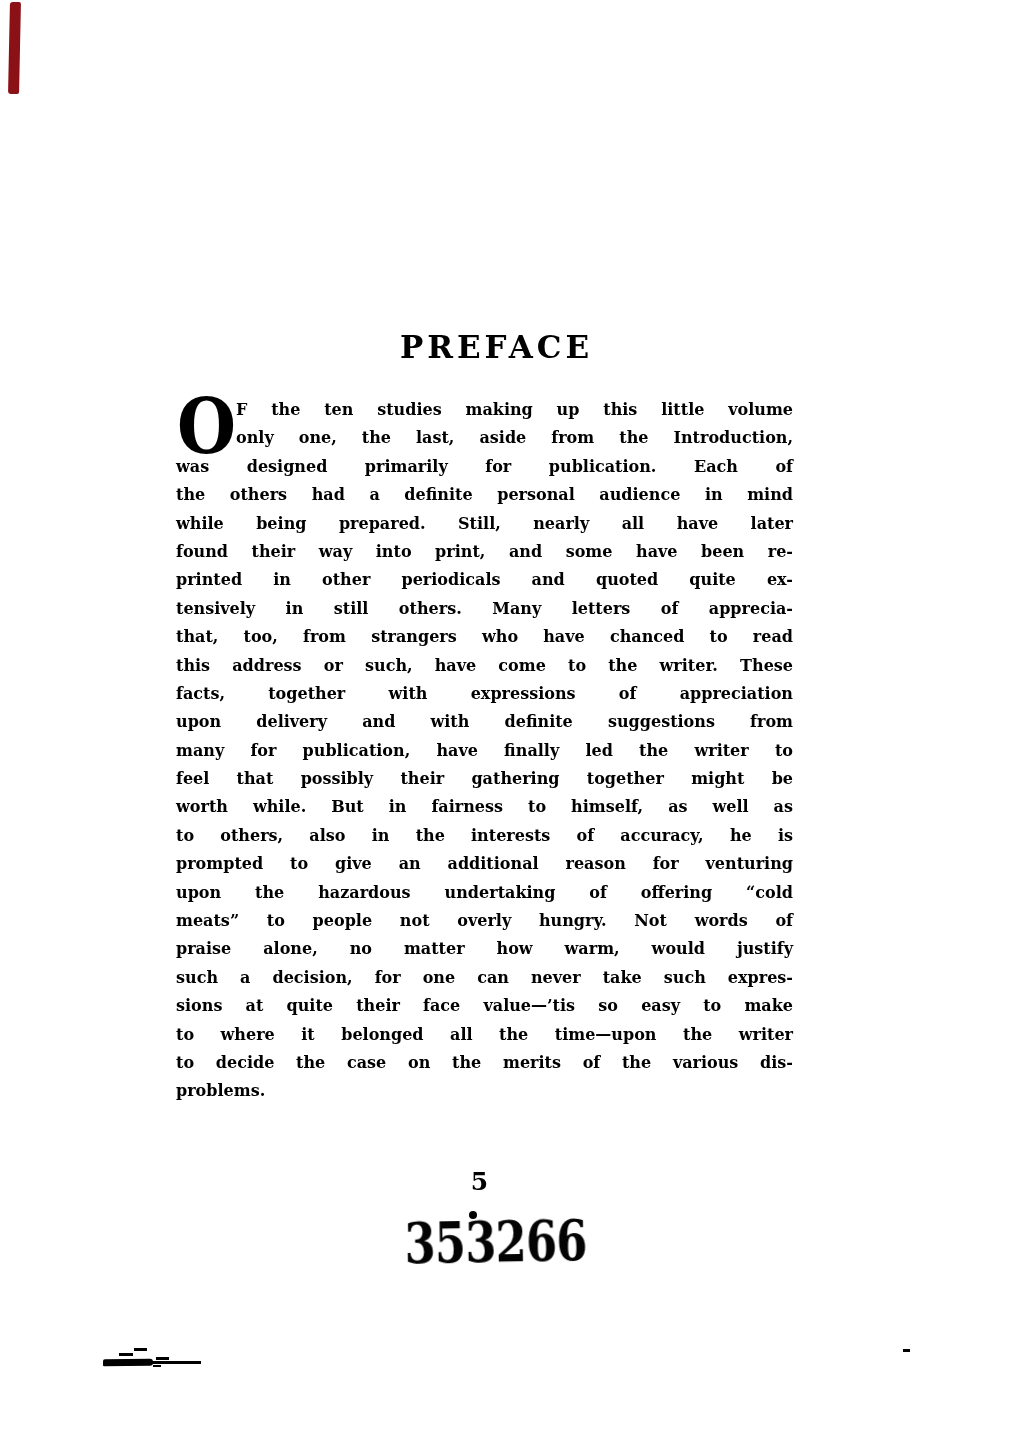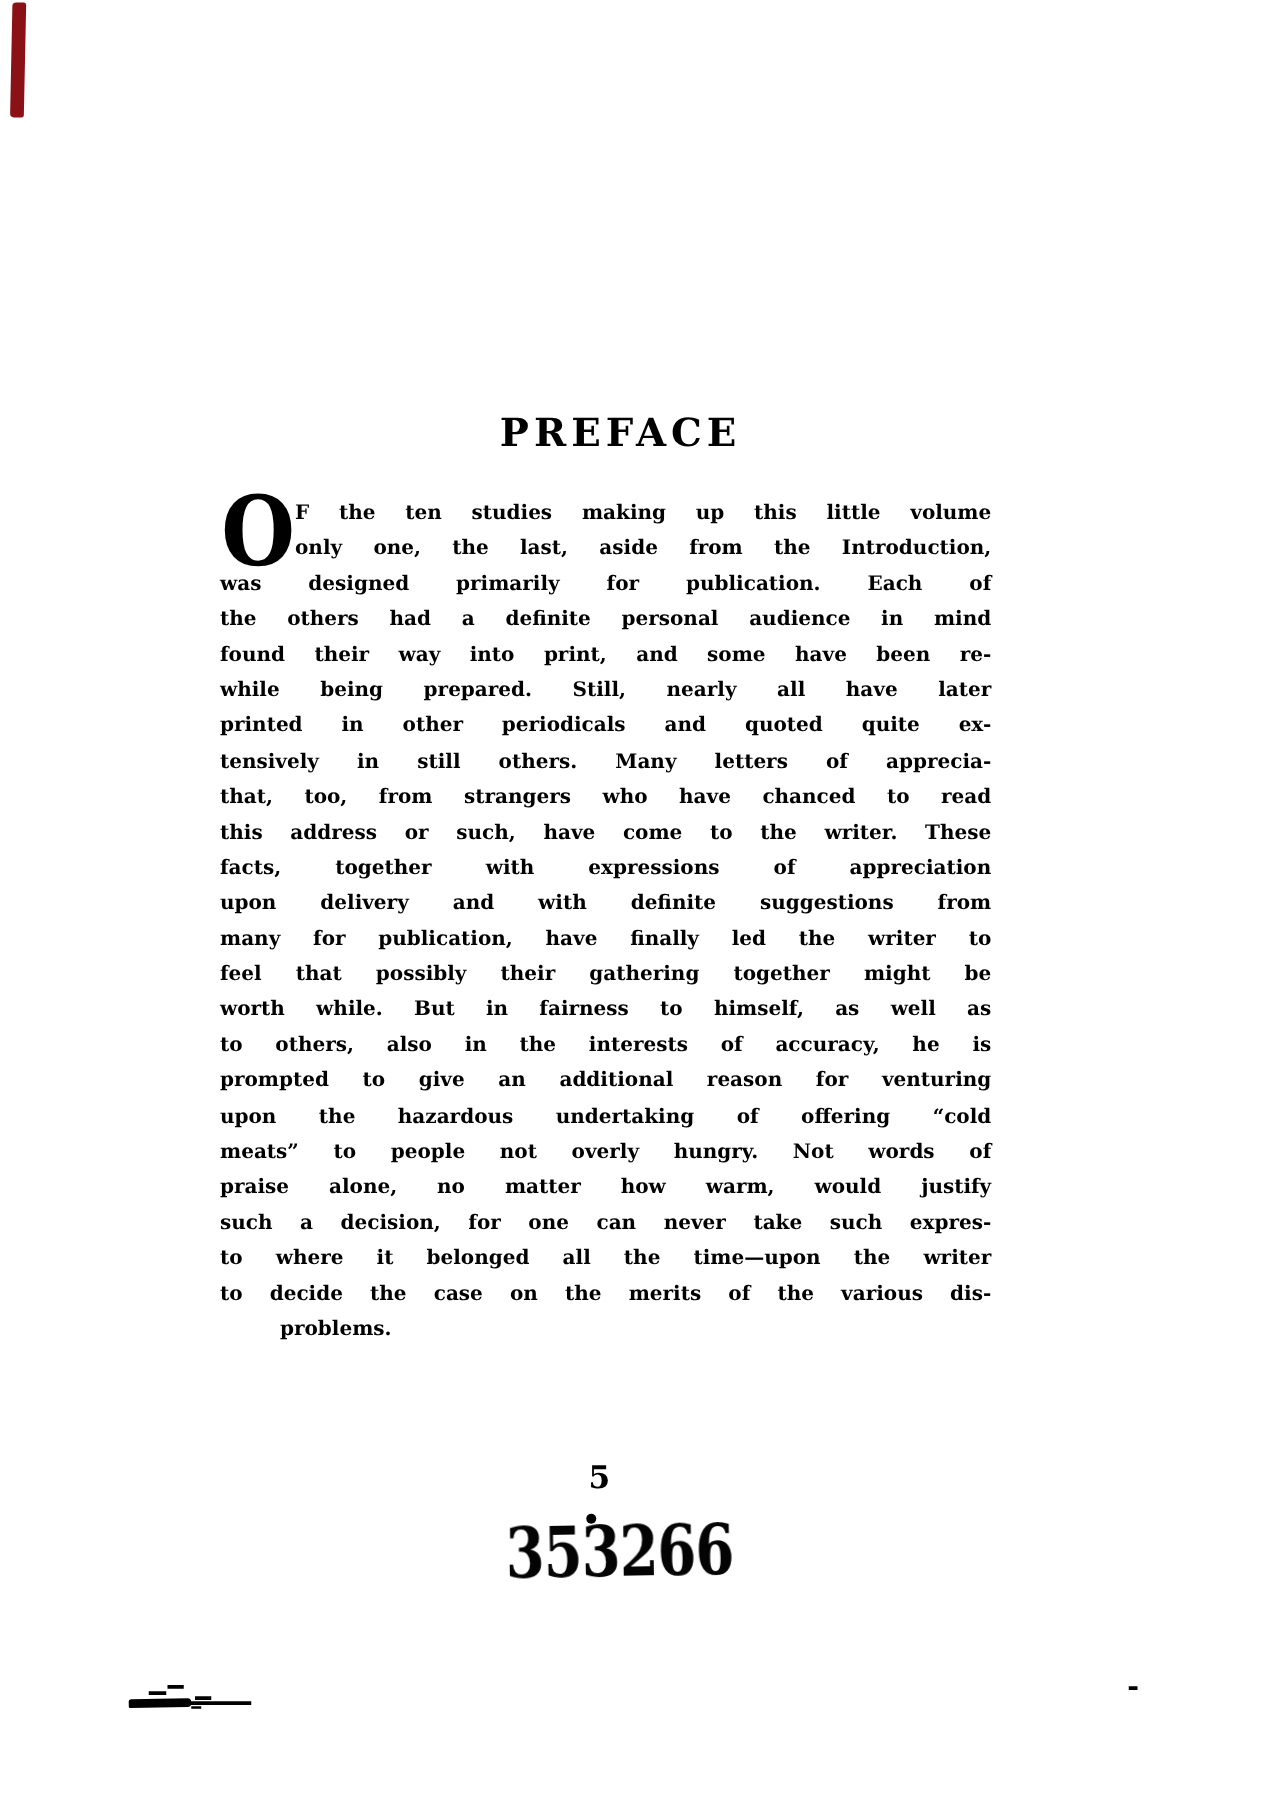--- a/index.html
+++ b/index.html
@@ -56,21 +56,21 @@
     line-height: 25px;
     font-family: "DejaVu Serif", serif;
   }
   .line {
     height: 28.4px;
     text-align: justify;
     text-align-last: justify;
     white-space: normal;
   }
   .line.indent { padding-left: 60px; }
-  .line.last { text-align-last: left; margin-left: 48px; }
+  .line.last { text-align-last: left; }
   .pagenum {
     position: absolute;
     left: 176px;
     top: 1169px;
     width: 617px;
     text-align: center;
     text-indent: -10px;
     font-size: 25px;
     font-weight: bold;
     line-height: 1;
@@ -114,37 +114,38 @@
 
   <h1 class="title">PREFACE</h1>
 
   <div class="dropcap">O</div>
 
   <div class="text-block" id="text-block">
       <div class="line indent">F the ten studies making up this little volume</div>
       <div class="line indent">only one, the last, aside from the Introduction,</div>
       <div class="line">was designed primarily for publication.  Each of</div>
       <div class="line">the others had a definite personal audience in mind</div>
+      <div class="line">while being prepared.  Still, nearly all have later</div>
       <div class="line">found their way into print, and some have been re-</div>
-      <div class="line">while being prepared.  Still, nearly all have later</div>
       <div class="line">printed in other periodicals and quoted quite ex-</div>
       <div class="line">tensively in still others.  Many letters of apprecia-</div>
       <div class="line">that, too, from strangers who have chanced to read</div>
       <div class="line">this address or such, have come to the writer.  These</div>
       <div class="line">facts, together with expressions of appreciation</div>
       <div class="line">upon delivery and with definite suggestions from</div>
       <div class="line">many for publication, have finally led the writer to</div>
       <div class="line">feel that possibly their gathering together might be</div>
       <div class="line">worth while.  But in fairness to himself, as well as</div>
       <div class="line">to others, also in the interests of accuracy, he is</div>
       <div class="line">prompted to give an additional reason for venturing</div>
       <div class="line">upon the hazardous undertaking of offering “cold</div>
       <div class="line">meats” to people not overly hungry.  Not words of</div>
       <div class="line">praise alone, no matter how warm, would justify</div>
       <div class="line">such a decision, for one can never take such expres-</div>
+      <div class="line">sions at quite their face value—’tis so easy to make</div>
       <div class="line">to where it belonged all the time—upon the writer</div>
       <div class="line">to decide the case on the merits of the various dis-</div>
       <div class="line last">problems.</div>
     </div>
 
   <div class="pagenum">5</div>
 
   <div class="stamp-dot"></div>
   <div class="stamp">353266</div>
 

